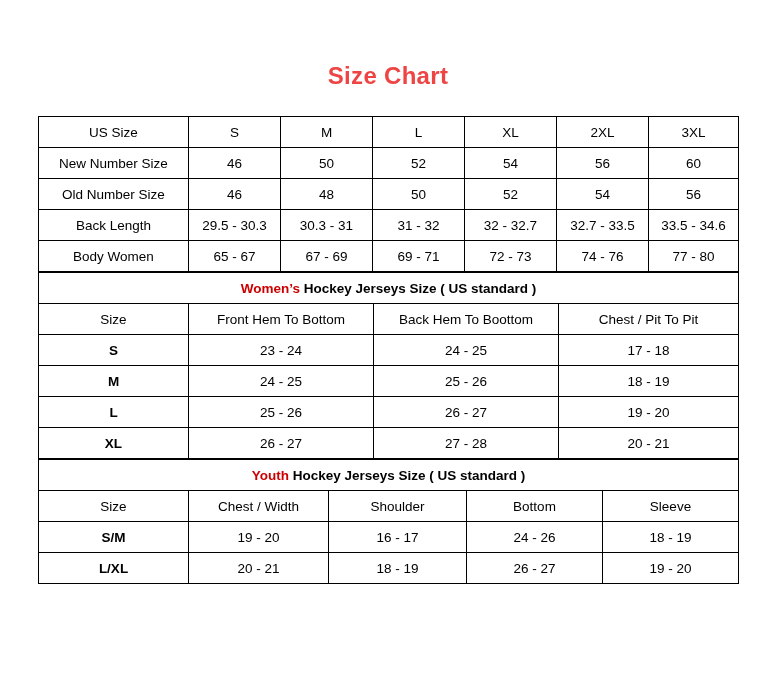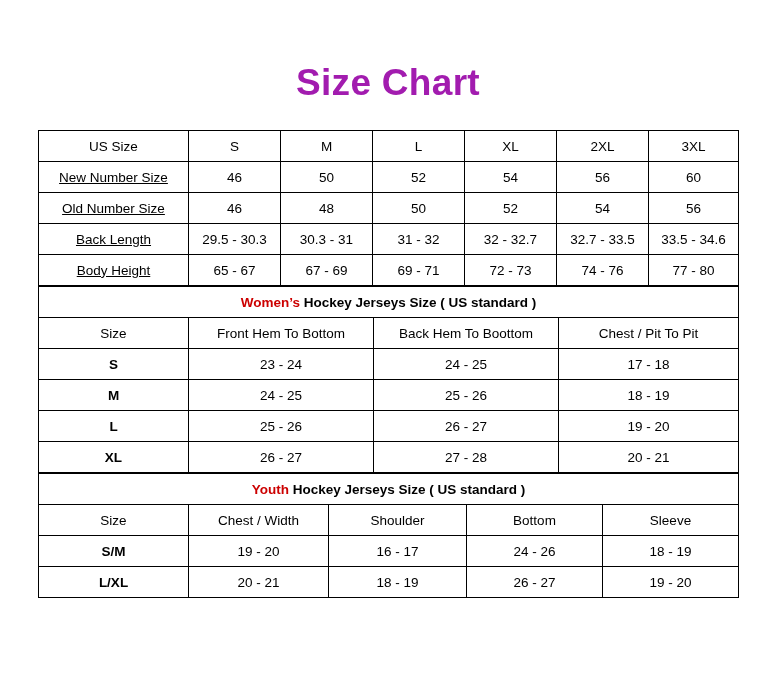--- a/index.html
+++ b/index.html
@@ -15,22 +15,22 @@
     overflow: hidden;
   }
   .page {
     position: relative;
     width: 776px;
     height: 692px;
     box-sizing: border-box;
   }
   .title {
     text-align: center;
-    color: #a21caf;
-    font-size: 37px;
+    color: #ef4444;
+    font-size: 24px;
     font-weight: bold;
     padding-top: 62px;
     padding-bottom: 0;
     letter-spacing: 0.3px;
   }
   .tables {
     margin: 26px 38px 0 38px;
   }
   table.chart {
     border-collapse: collapse;
@@ -53,21 +53,20 @@
     height: 30px;
   }
   td.banner .cat-men { color: #cc0000; }
   td.banner .cat-women { color: #cc0000; text-align: center; }
   td.banner .cat-youth { color: #cc0000; }
   td.hdr {
     font-weight: normal;
   }
   td.rowlabel {
     font-weight: normal;
-    text-decoration: underline;
   }
   td.sizecell {
     font-weight: bold;
   }
 </style>
 </head>
 <body>
 
 <div class="page">
 
@@ -116,21 +115,21 @@
         <tr>
           <td class="rowlabel">Back Length</td>
           <td>29.5 - 30.3</td>
           <td>30.3 - 31</td>
           <td>31 - 32</td>
           <td>32 - 32.7</td>
           <td>32.7 - 33.5</td>
           <td>33.5 - 34.6</td>
         </tr>
         <tr>
-          <td class="rowlabel">Body Height</td>
+          <td class="rowlabel">Body Women</td>
           <td>65 - 67</td>
           <td>67 - 69</td>
           <td>69 - 71</td>
           <td>72 - 73</td>
           <td>74 - 76</td>
           <td>77 - 80</td>
         </tr>
       </tbody>
     </table>
 

